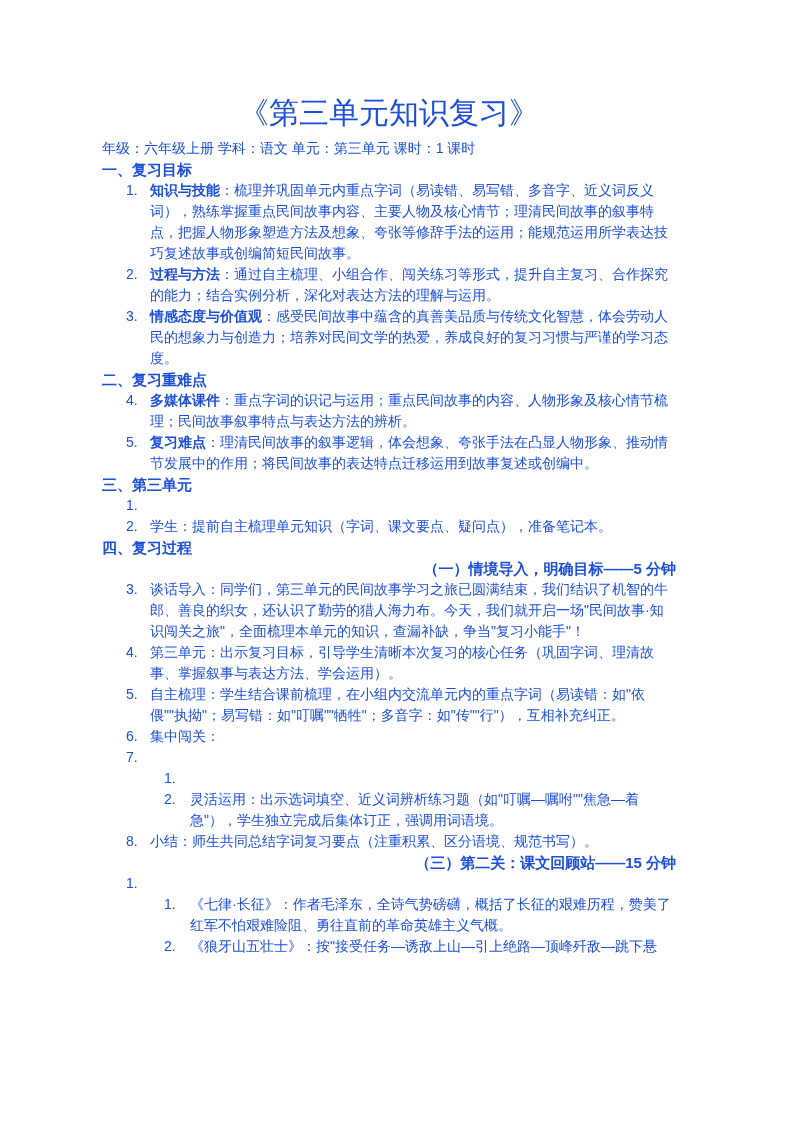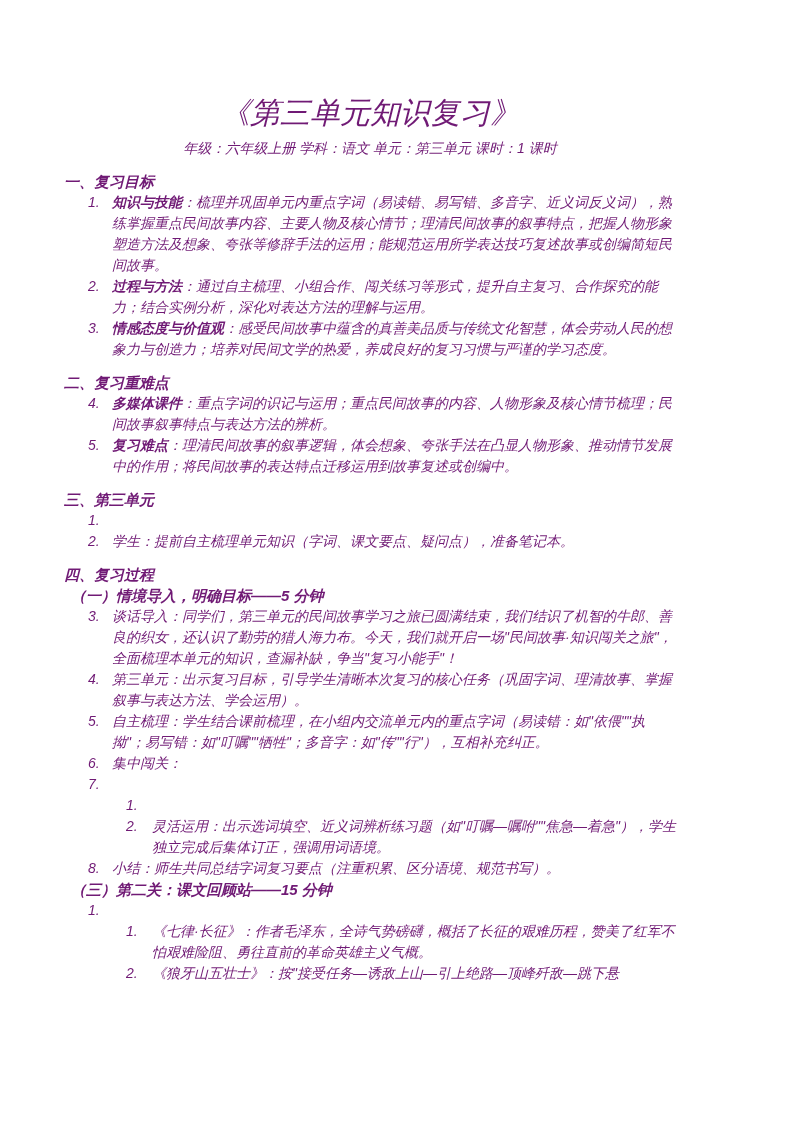--- a/index.html
+++ b/index.html
@@ -2,40 +2,39 @@
 <html><head>
 <meta charset="utf-8">
 <style>
   html, body { margin:0; padding:0; background:#ffffff; }
   .page {
     position:relative;
     box-sizing:border-box;
     width:794px;
     height:1123px;
     background:#ffffff;
-    padding:92px 118px 0 64px;
+    padding:92px 118px 0 102px;
     font-family:"Liberation Sans","DejaVu Sans",sans-serif;
     font-size:14px;
     line-height:21px;
-    color:#701a75;
+    color:#1d4ed8;
     overflow:hidden;
-    font-style:italic;
   }
   .title {
     font-family:"Liberation Serif","DejaVu Serif",serif;
     font-size:30px;
     font-weight:400;
     text-align:center;
     line-height:42px;
     margin-bottom:4px;
     white-space:nowrap;
   }
-  .meta { line-height:21px;text-align:center; }
-  .h1 { font-weight:bold; font-size:15px; line-height:21px;margin-top:12px; }
-  .h2 { font-weight:bold; font-size:15px; line-height:21px; padding-left:7px; }
+  .meta { line-height:21px; }
+  .h1 { font-weight:bold; font-size:15px; line-height:21px; }
+  .h2 { font-weight:bold; font-size:15px; line-height:21px; padding-left:7px;text-align:right; }
   .li  { position:relative; padding-left:48px; min-height:21px; }
   .li > .num { position:absolute; left:24px; top:0; }
   .li2 { position:relative; padding-left:88px; min-height:21px; }
   .li2 > .num { position:absolute; left:62px; top:0; }
   .txt b { font-weight:bold; }
 </style>
 </head>
 <body>
 
 <div class="page">

